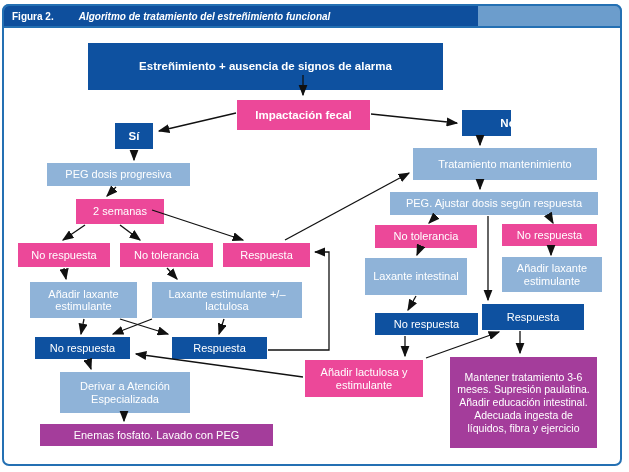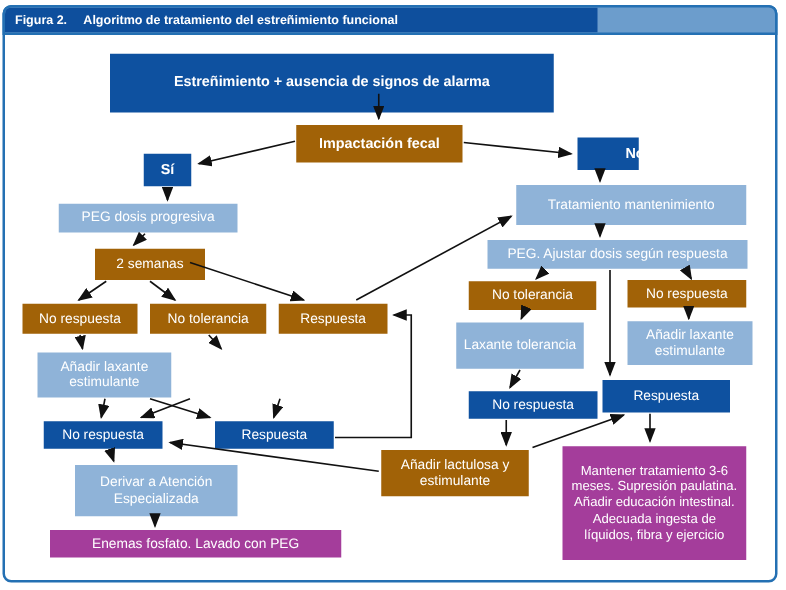--- a/index.html
+++ b/index.html
@@ -7,26 +7,26 @@
          font-family:"Liberation Sans",sans-serif;overflow:hidden;}
   .frame{position:absolute;left:2px;top:4px;width:616px;height:458px;
          border:2px solid #2470b3;border-radius:7px;background:#fff;}
   .header{position:absolute;left:2px;top:4px;width:620px;height:24px;
           background:#6c9dcc;border:2px solid #2470b3;border-radius:7px 7px 0 0;
           box-sizing:border-box;overflow:hidden;}
   .header-dark{position:absolute;left:0;top:0;width:474px;height:100%;
           background:#0e4f9d;display:flex;align-items:center;padding-left:8px;
           box-sizing:border-box;color:#fff;font-size:10px;white-space:nowrap;}
   .header-dark .lbl{font-weight:bold;}
-  .header-dark .ttl{font-weight:bold;margin-left:13px;}
+  .header-dark .ttl{font-weight:bold;margin-left:25px;font-style:italic;}
   .bx{position:absolute;display:flex;align-items:center;justify-content:center;
       text-align:center;color:#fff;font-size:11px;line-height:1.13;
       padding:1px 3px;box-sizing:border-box;}
   .dark{background:#0e51a0;}
-  .med{background:#a16207;}
+  .med{background:#ec4899;}
   .light{background:#8fb3d8;}
   .mag{background:#a43d9b;}
   .bold{font-weight:bold;font-size:11.5px;}
   .mantener{justify-content:flex-start;text-align:center;align-items:center;
       font-size:10.5px;line-height:1.22;padding:4px 7px;}
   svg.arrows{position:absolute;left:0;top:0;pointer-events:none;}
 </style>
 </head>
 <body>
 
@@ -54,38 +54,39 @@
   <div class="bx med" style="left:76px;top:199px;width:88px;height:25px;">2 semanas</div>
 
   <div class="bx med" style="left:18px;top:243px;width:92px;height:24px;">No respuesta</div>
 
   <div class="bx med" style="left:120px;top:243px;width:93px;height:24px;">No tolerancia</div>
 
   <div class="bx med" style="left:223px;top:243px;width:87px;height:24px;">Respuesta</div>
 
   <div class="bx light" style="left:30px;top:282px;width:107px;height:36px;">Añadir laxante estimulante</div>
 
+  <div class="bx light" style="left:152px;top:282px;width:150px;height:36px;">Laxante estimulante +/– lactulosa</div>
 
   <div class="bx dark" style="left:35px;top:337px;width:95px;height:22px;">No respuesta</div>
 
   <div class="bx dark" style="left:172px;top:337px;width:95px;height:22px;">Respuesta</div>
 
   <div class="bx light" style="left:60px;top:372px;width:130px;height:41px;">Derivar a Atención Especializada</div>
 
   <div class="bx mag" style="left:40px;top:424px;width:233px;height:22px;">Enemas fosfato. Lavado con PEG</div>
 
   <div class="bx light" style="left:413px;top:148px;width:184px;height:32px;">Tratamiento mantenimiento</div>
 
   <div class="bx light" style="left:390px;top:192px;width:208px;height:23px;">PEG. Ajustar dosis según respuesta</div>
 
   <div class="bx med" style="left:375px;top:225px;width:102px;height:23px;">No tolerancia</div>
 
   <div class="bx med" style="left:502px;top:224px;width:95px;height:22px;">No respuesta</div>
 
-  <div class="bx light" style="left:365px;top:258px;width:102px;height:37px;">Laxante tolerancia</div>
+  <div class="bx light" style="left:365px;top:258px;width:102px;height:37px;">Laxante intestinal</div>
 
   <div class="bx light" style="left:502px;top:257px;width:100px;height:35px;">Añadir laxante estimulante</div>
 
   <div class="bx dark" style="left:375px;top:313px;width:103px;height:22px;">No respuesta</div>
 
   <div class="bx dark" style="left:482px;top:304px;width:102px;height:26px;">Respuesta</div>
 
   <div class="bx med" style="left:305px;top:360px;width:118px;height:37px;">Añadir lactulosa y estimulante</div>
 
   <div class="bx mag mantener" style="left:450px;top:357px;width:147px;height:91px;">Mantener tratamiento 3-6 meses. Supresión paulatina. Añadir educación intestinal. Adecuada ingesta de líquidos, fibra y ejercicio</div>

